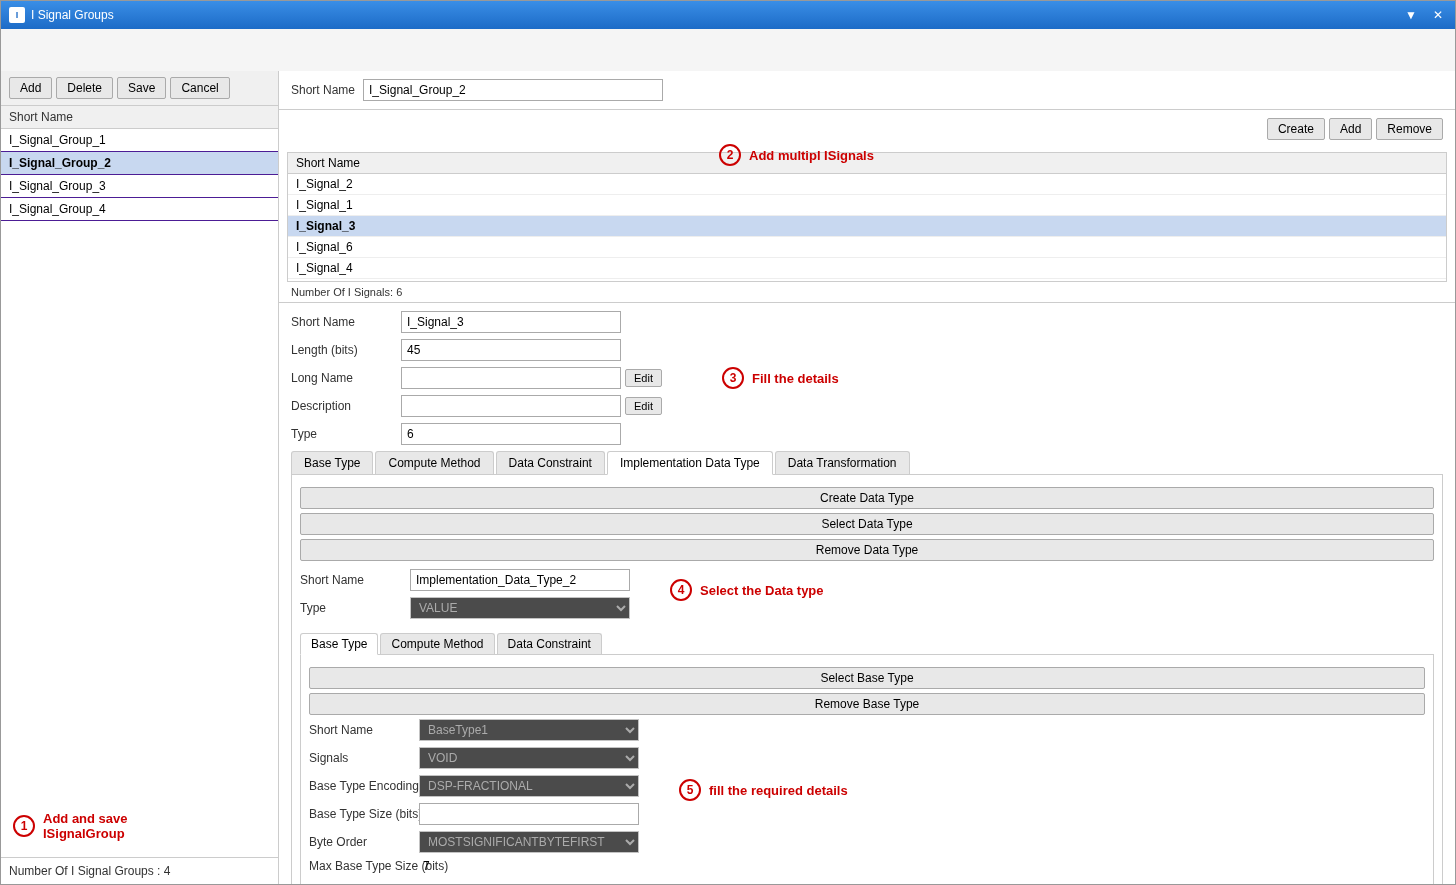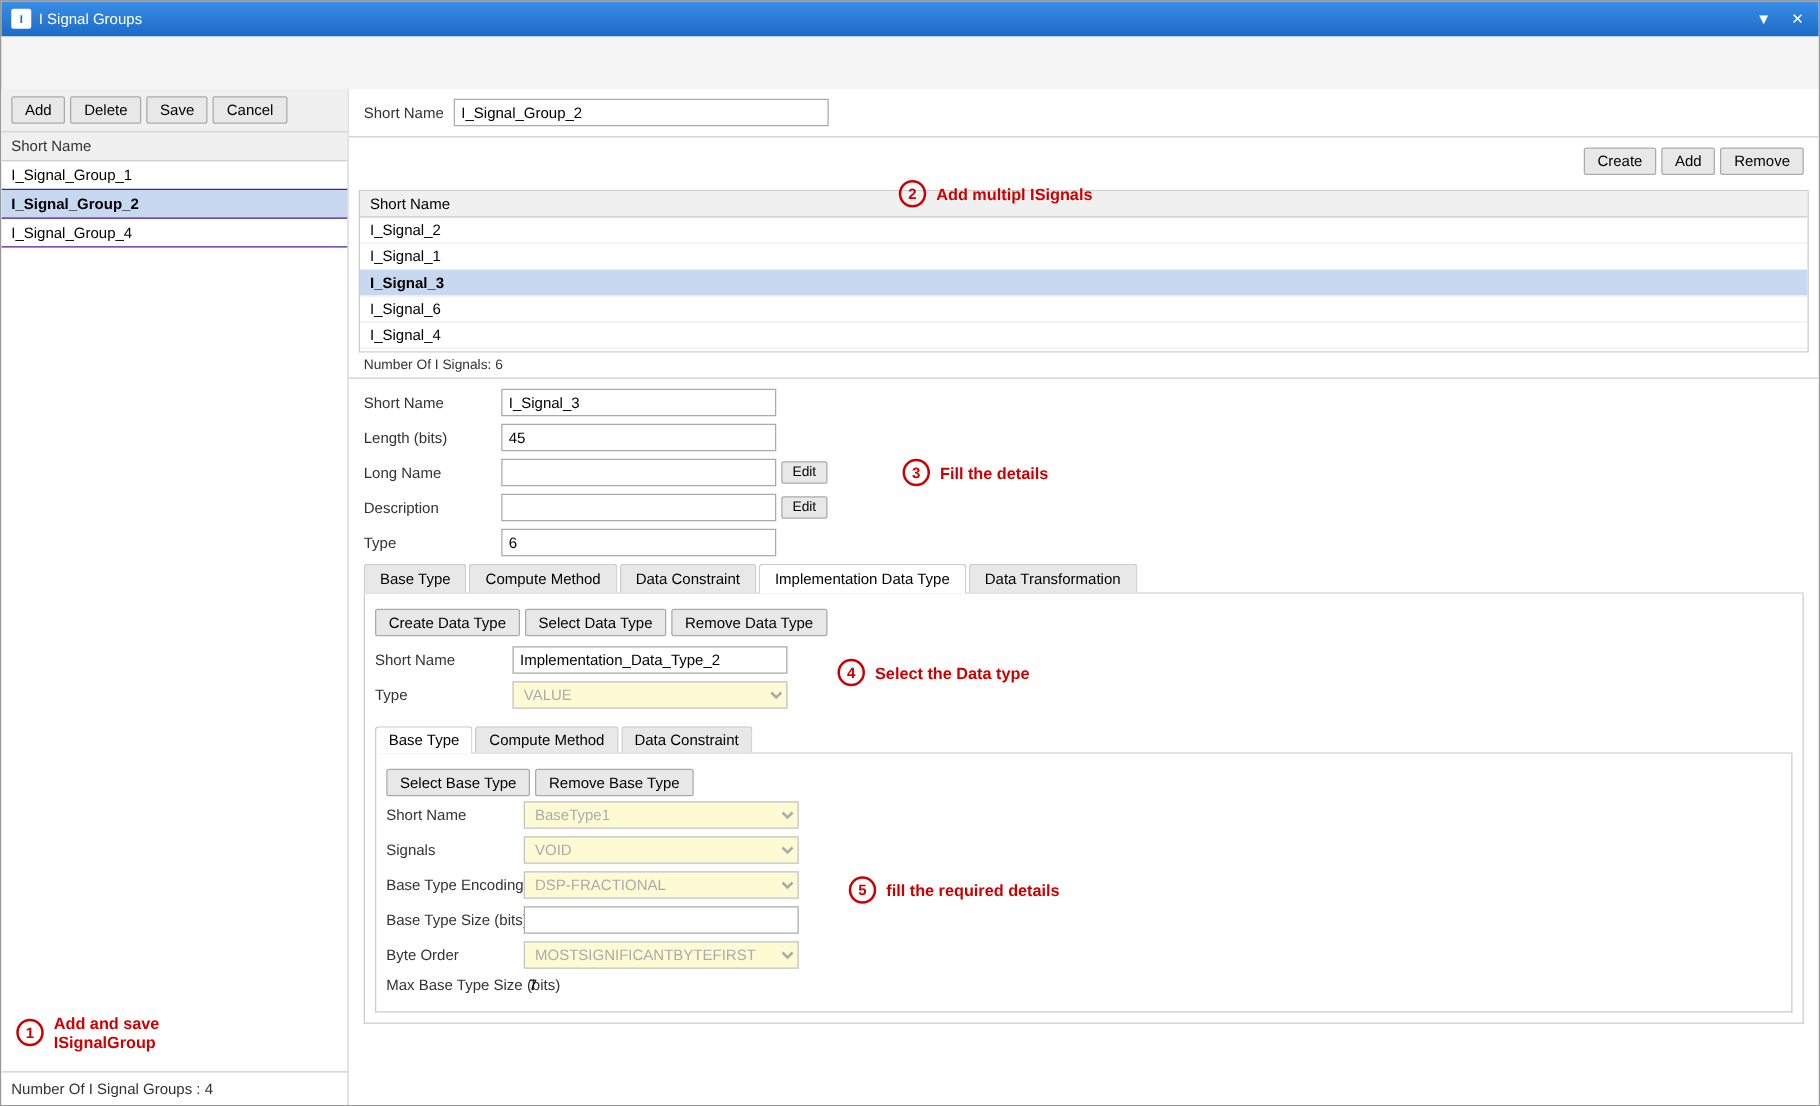--- a/index.html
+++ b/index.html
@@ -34,27 +34,27 @@
     .signals-table tr.selected td { background: #c8d8f0; font-weight: bold; }
     .signals-count { padding: 4px 12px; font-size: 11px; color: #333; }
     .form-row { display: flex; align-items: center; margin-bottom: 6px; }
     .form-row label { width: 110px; color: #333; white-space: nowrap; }
     .form-row input[type=text] { width: 220px; border: 1px solid #aaa; padding: 3px 5px; font-size: 12px; }
     .form-row .edit-btn { margin-left: 4px; padding: 2px 8px; font-size: 11px; text-align: right; }
     .tabs { display: flex; gap: 0; margin-bottom: 0; border-bottom: 1px solid #ccc; }
     .tab { padding: 4px 12px; border: 1px solid #ccc; border-bottom: none; background: #e8e8e8; cursor: pointer; font-size: 12px; margin-right: 2px; border-radius: 3px 3px 0 0; }
     .tab.active { background: white; border-bottom: 1px solid white; margin-bottom: -1px; }
     .tab-content { border: 1px solid #ccc; border-top: none; padding: 8px; background: white; }
-    .action-row { display: flex; gap: 4px; padding: 4px 0; }
+    .action-row { display: flex; justify-content: flex-end; gap: 4px; padding: 4px 0; flex-direction: column; }
     .inner-tabs { display: flex; gap: 0; margin-bottom: 0; border-bottom: 1px solid #ccc; margin-top: 8px; }
     .inner-tab { padding: 3px 10px; border: 1px solid #ccc; border-bottom: none; background: #e8e8e8; cursor: pointer; font-size: 12px; margin-right: 2px; border-radius: 3px 3px 0 0; }
     .inner-tab.active { background: white; border-bottom: 1px solid white; margin-bottom: -1px; }
     .inner-tab-content { border: 1px solid #ccc; border-top: none; padding: 8px; background: white; }
     select { border: 1px solid #aaa; padding: 2px 4px; font-size: 12px; background: #f8f8f8; width: 220px; color: #888; }
-    select:disabled { background: #fef9c3; }
+    select:disabled { background: #000000; }
     .annotation { display: flex; align-items: center; gap: 8px; }
     .circle-num { width: 22px; height: 22px; border-radius: 50%; border: 2px solid #cc0000; color: #cc0000; display: flex; align-items: center; justify-content: center; font-weight: bold; font-size: 12px; flex-shrink: 0; }
     .annotation-text { color: #cc0000; font-weight: bold; font-size: 13px; }
     .right-inner { flex: 1; overflow-y: auto; }
   </style>
 </head>
 <body>
 
 <div class="window">
 
@@ -86,20 +86,23 @@
             </tr>
           </thead>
           <tbody>
             <tr>
               <td>I_Signal_Group_1</td>
             </tr>
             <tr class="selected">
               <td>I_Signal_Group_2</td>
             </tr>
             <tr>
+              <td>I_Signal_Group_3</td>
+            </tr>
+            <tr>
               <td>I_Signal_Group_4</td>
             </tr>
           </tbody>
         </table>
       </div>
 
       <div style="padding: 16px 12px;">
         <div class="annotation">
           <div class="circle-num">
             <span>1</span>

